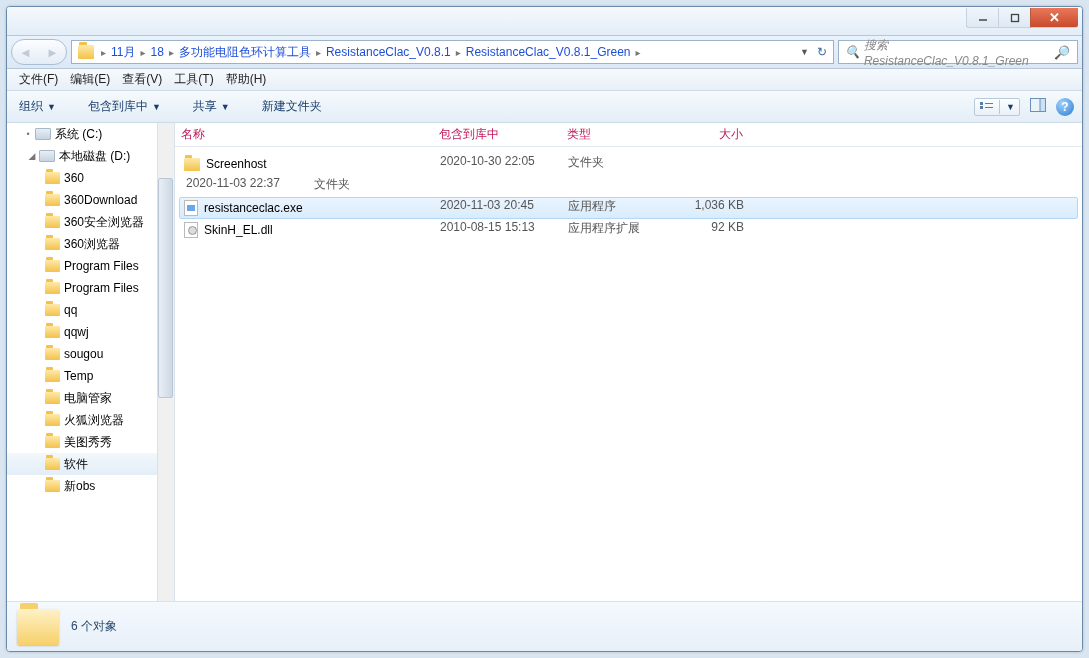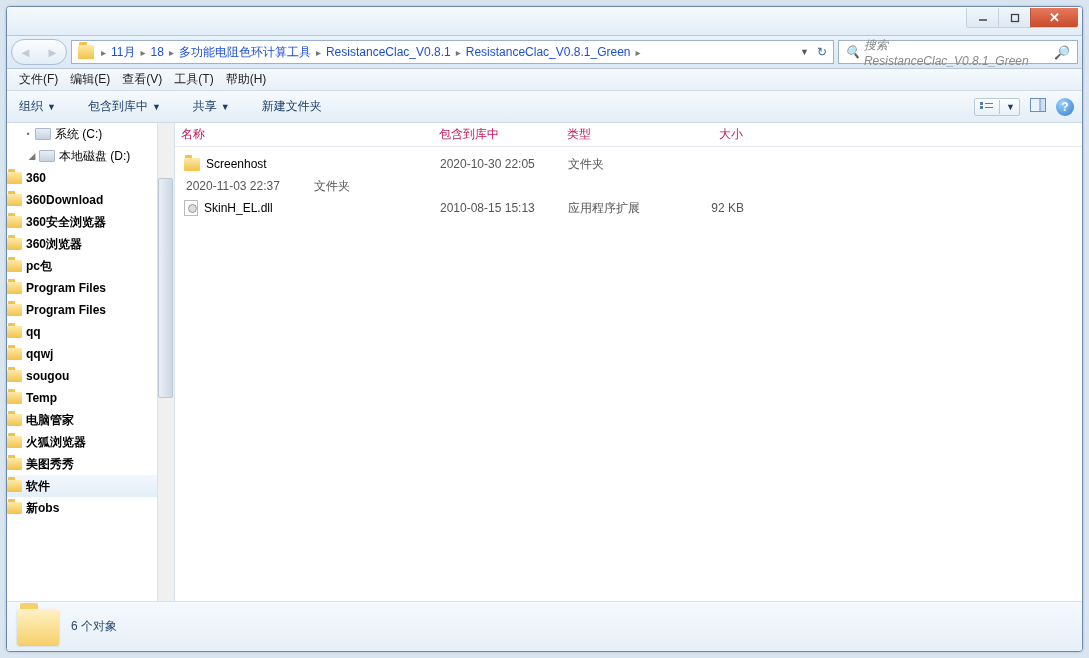--- a/index.html
+++ b/index.html
@@ -50,29 +50,29 @@
 .tree { width:168px; border-right:1px solid #d8e2ec; background:#fff; overflow:hidden; position:relative;}
 .tree-scroll { position:absolute; right:0; top:0; bottom:0; width:17px; background:#f0f0f0; border-left:1px solid #e0e0e0;}
 .tree-thumb { position:absolute; right:1px; top:55px; width:15px; height:220px; background:linear-gradient(to right,#e9eef4,#cdd8e4); border:1px solid #b9c7d6; border-radius:2px;}
 .tree ul{list-style:none;}
 .tree li{display:flex;align-items:center;height:22px;white-space:nowrap;overflow:hidden;}
 .tree li .ic-drive{width:16px;height:12px;background:linear-gradient(#e8eef4,#c7d3e0);border:1px solid #a8b8c8;border-radius:1px;margin-right:4px;}
 .tree li .ic-fold{width:15px;height:12px;background:linear-gradient(#ffe9a8,#f3c24a);border-radius:1px;margin-right:4px;position:relative;}
 .tree li .ic-fold:before{content:"";position:absolute;top:-3px;left:1px;width:7px;height:3px;background:#f3c24a;border-radius:1px 1px 0 0;}
 .tree li.sel{background:linear-gradient(#f2f7fc,#e4eef8);}
 .tri{width:10px;display:inline-block;text-align:center;color:#777;font-size:9px;margin-right:2px;}
-.lvl0{padding-left:16px;} .lvl1{padding-left:20px;} .lvl2{font-weight:bold;}
+.lvl0{padding-left:16px;} .lvl1{padding-left:20px;} .lvl2{padding-left:38px;}
 
 
 .files { flex:1; display:flex; flex-direction:column; background:#fff;}
 .col-head { height:24px; display:flex; align-items:center; border-bottom:1px solid #e4e9ef; color:#be185d;}
 .col-head div{padding:0 6px;}
 .c-name{width:258px;} .c-date{width:128px;} .c-type{width:118px;} .c-size{width:70px;text-align:right;}
 .file-rows { flex:1; padding-top:6px;}
-.frow { height:22px; display:flex; align-items:center; margin:0 4px 0 4px; border:1px solid transparent; border-radius:2px;}
+.frow { height:22px; display:flex; margin:0 4px 0 4px; border:1px solid transparent; border-radius:2px;}
 .frow.sel { background:linear-gradient(#eaf4fe,#d9ecfc); border-color:#b3d7f7;}
 .frow .fname{width:254px; display:flex; align-items:center; gap:6px; padding-left:4px;}
 .frow .fdate{width:128px; color:#555; padding-left:6px;}
 .frow .ftype{width:118px; color:#555; padding-left:6px; white-space:nowrap;overflow:hidden;text-overflow:ellipsis;}
 .frow .fsize{width:70px; color:#555; text-align:right; padding-right:6px;}
 .fic-folder{width:16px;height:13px;background:linear-gradient(#ffe9a8,#f3c24a);border-radius:1px;position:relative;}
 .fic-folder:before{content:"";position:absolute;top:-3px;left:1px;width:7px;height:3px;background:#f3c24a;border-radius:1px 1px 0 0;}
 .fic-chm{width:14px;height:16px;background:#fff;border:1px solid #bbb;position:relative;}
 .fic-chm:after{content:"?";position:absolute;left:3px;top:0;font-size:10px;color:#3a7a3a;}
 .fic-exe{width:14px;height:16px;background:#fff;border:1px solid #bbb;position:relative;}
@@ -209,24 +209,20 @@
           <li class="lvl2">
             <span class="ic-fold"></span>
             <span>360安全浏览器</span>
           </li>
           <li class="lvl2">
             <span class="ic-fold"></span>
             <span>360浏览器</span>
           </li>
           <li class="lvl2">
             <span class="ic-fold"></span>
-            <span>pc包</span>
-          </li>
-          <li class="lvl2">
-            <span class="ic-fold"></span>
             <span>Program Files</span>
           </li>
           <li class="lvl2">
             <span class="ic-fold"></span>
             <span>Program Files</span>
           </li>
           <li class="lvl2">
             <span class="ic-fold"></span>
             <span>qq</span>
           </li>
@@ -283,20 +279,29 @@
             </div>
             <div class="fdate">2020-10-30 22:05</div>
             <div class="ftype">文件夹</div>
             <div class="fsize"></div>
           </div>
           <div class="frow">
             <div class="fdate">2020-11-03 22:37</div>
             <div class="ftype">文件夹</div>
             <div class="fsize"></div>
           </div>
+          <div class="frow sel">
+            <div class="fname">
+              <span class="fic-exe"></span>
+              <span>resistanceclac.exe</span>
+            </div>
+            <div class="fdate">2020-11-03 20:45</div>
+            <div class="ftype">应用程序</div>
+            <div class="fsize">1,036 KB</div>
+          </div>
           <div class="frow">
             <div class="fname">
               <span class="fic-dll"></span>
               <span>SkinH_EL.dll</span>
             </div>
             <div class="fdate">2010-08-15 15:13</div>
             <div class="ftype">应用程序扩展</div>
             <div class="fsize">92 KB</div>
           </div>
         </div>

